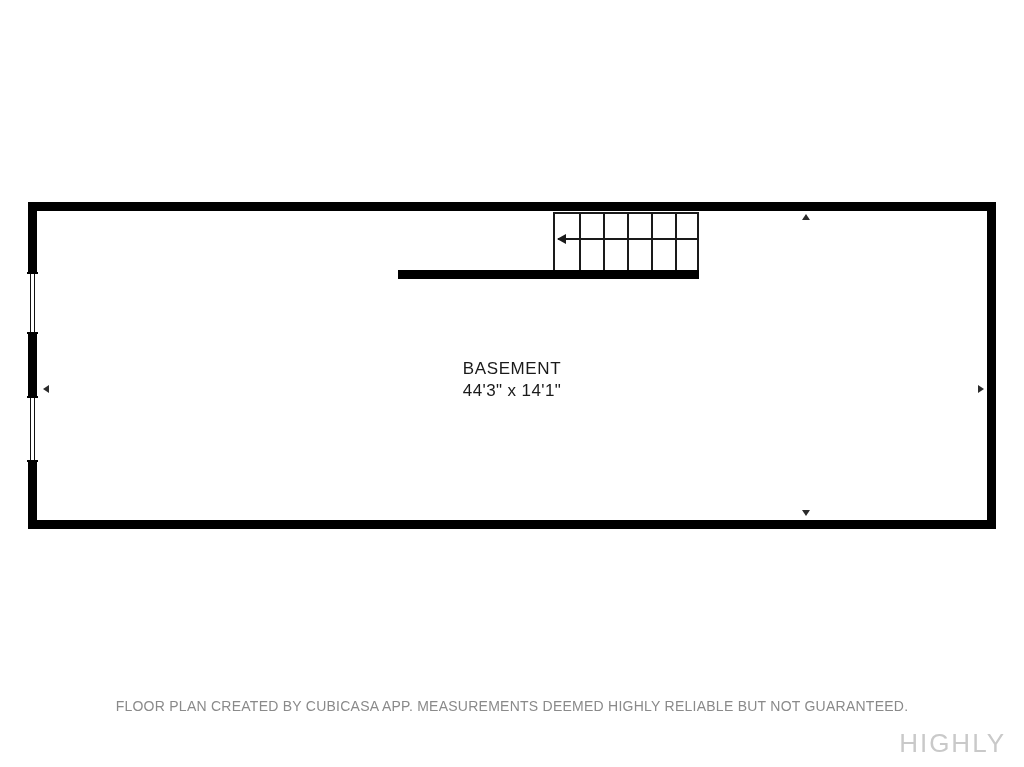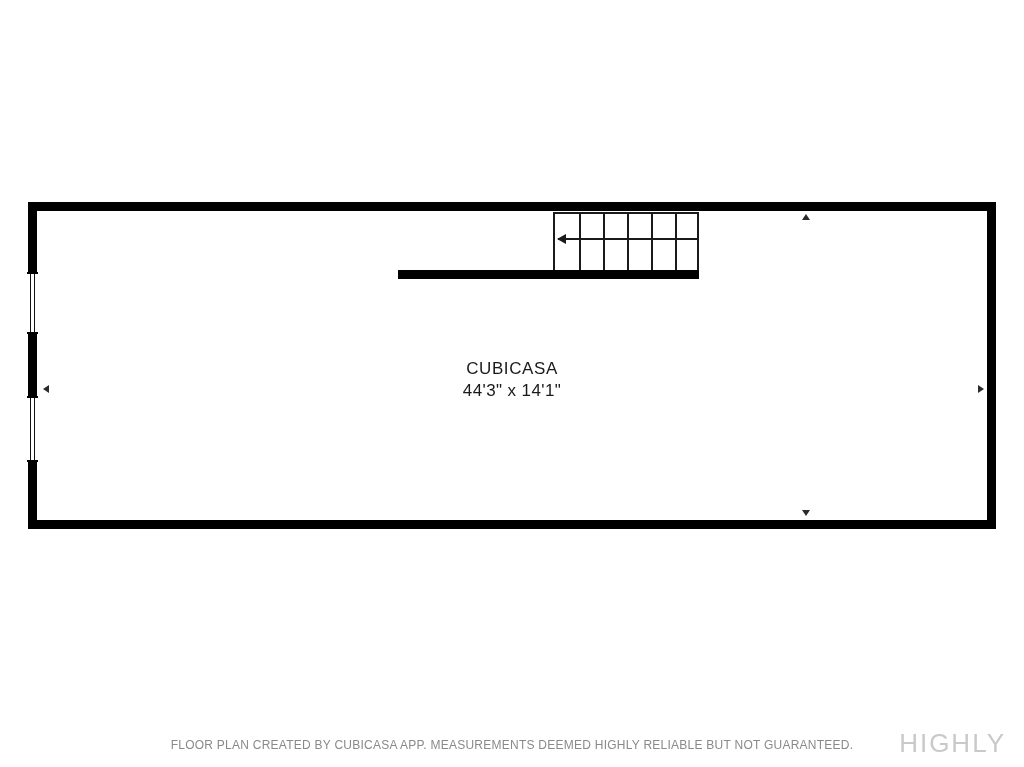--- a/index.html
+++ b/index.html
@@ -155,24 +155,24 @@
   }
   #tick-left-mid  { left: 43px;  top: 385px; }
   #tick-right-mid { left: 978px; top: 385px; }
   #tick-top-right { left: 802px; top: 214px; }
   #tick-bottom-right { left: 802px; top: 510px; }
 
   
   .disclaimer {
     position: absolute;
     left: 0;
-    top: 738px;
+    top: 698px;
     width: 1024px;
     text-align: center;
-    font-size: 12px;
+    font-size: 14px;
     letter-spacing: 0.25px;
     color: #8a8a8a;
   }
 
   
   .watermark {
     position: absolute;
     right: 18px;
     bottom: 8px;
     font-size: 26px;
@@ -199,21 +199,21 @@
     <div class="tread" style="left:24px"></div>
     <div class="tread" style="left:48px"></div>
     <div class="tread" style="left:72px"></div>
     <div class="tread" style="left:96px"></div>
     <div class="tread" style="left:120px"></div>
   </div>
   <div class="stair-arrow"></div>
   <div class="stair-landing"></div>
 
   <div class="room-label">
-    <div class="name">CUBICASA</div>
+    <div class="name">BASEMENT</div>
     <div class="dims">44'3" x 14'1"</div>
   </div>
 
   <div class="tick tick-left" id="tick-left-mid"></div>
   <div class="tick tick-right" id="tick-right-mid"></div>
   <div class="tick tick-up" id="tick-top-right"></div>
   <div class="tick tick-down" id="tick-bottom-right"></div>
 
 </div>
 

